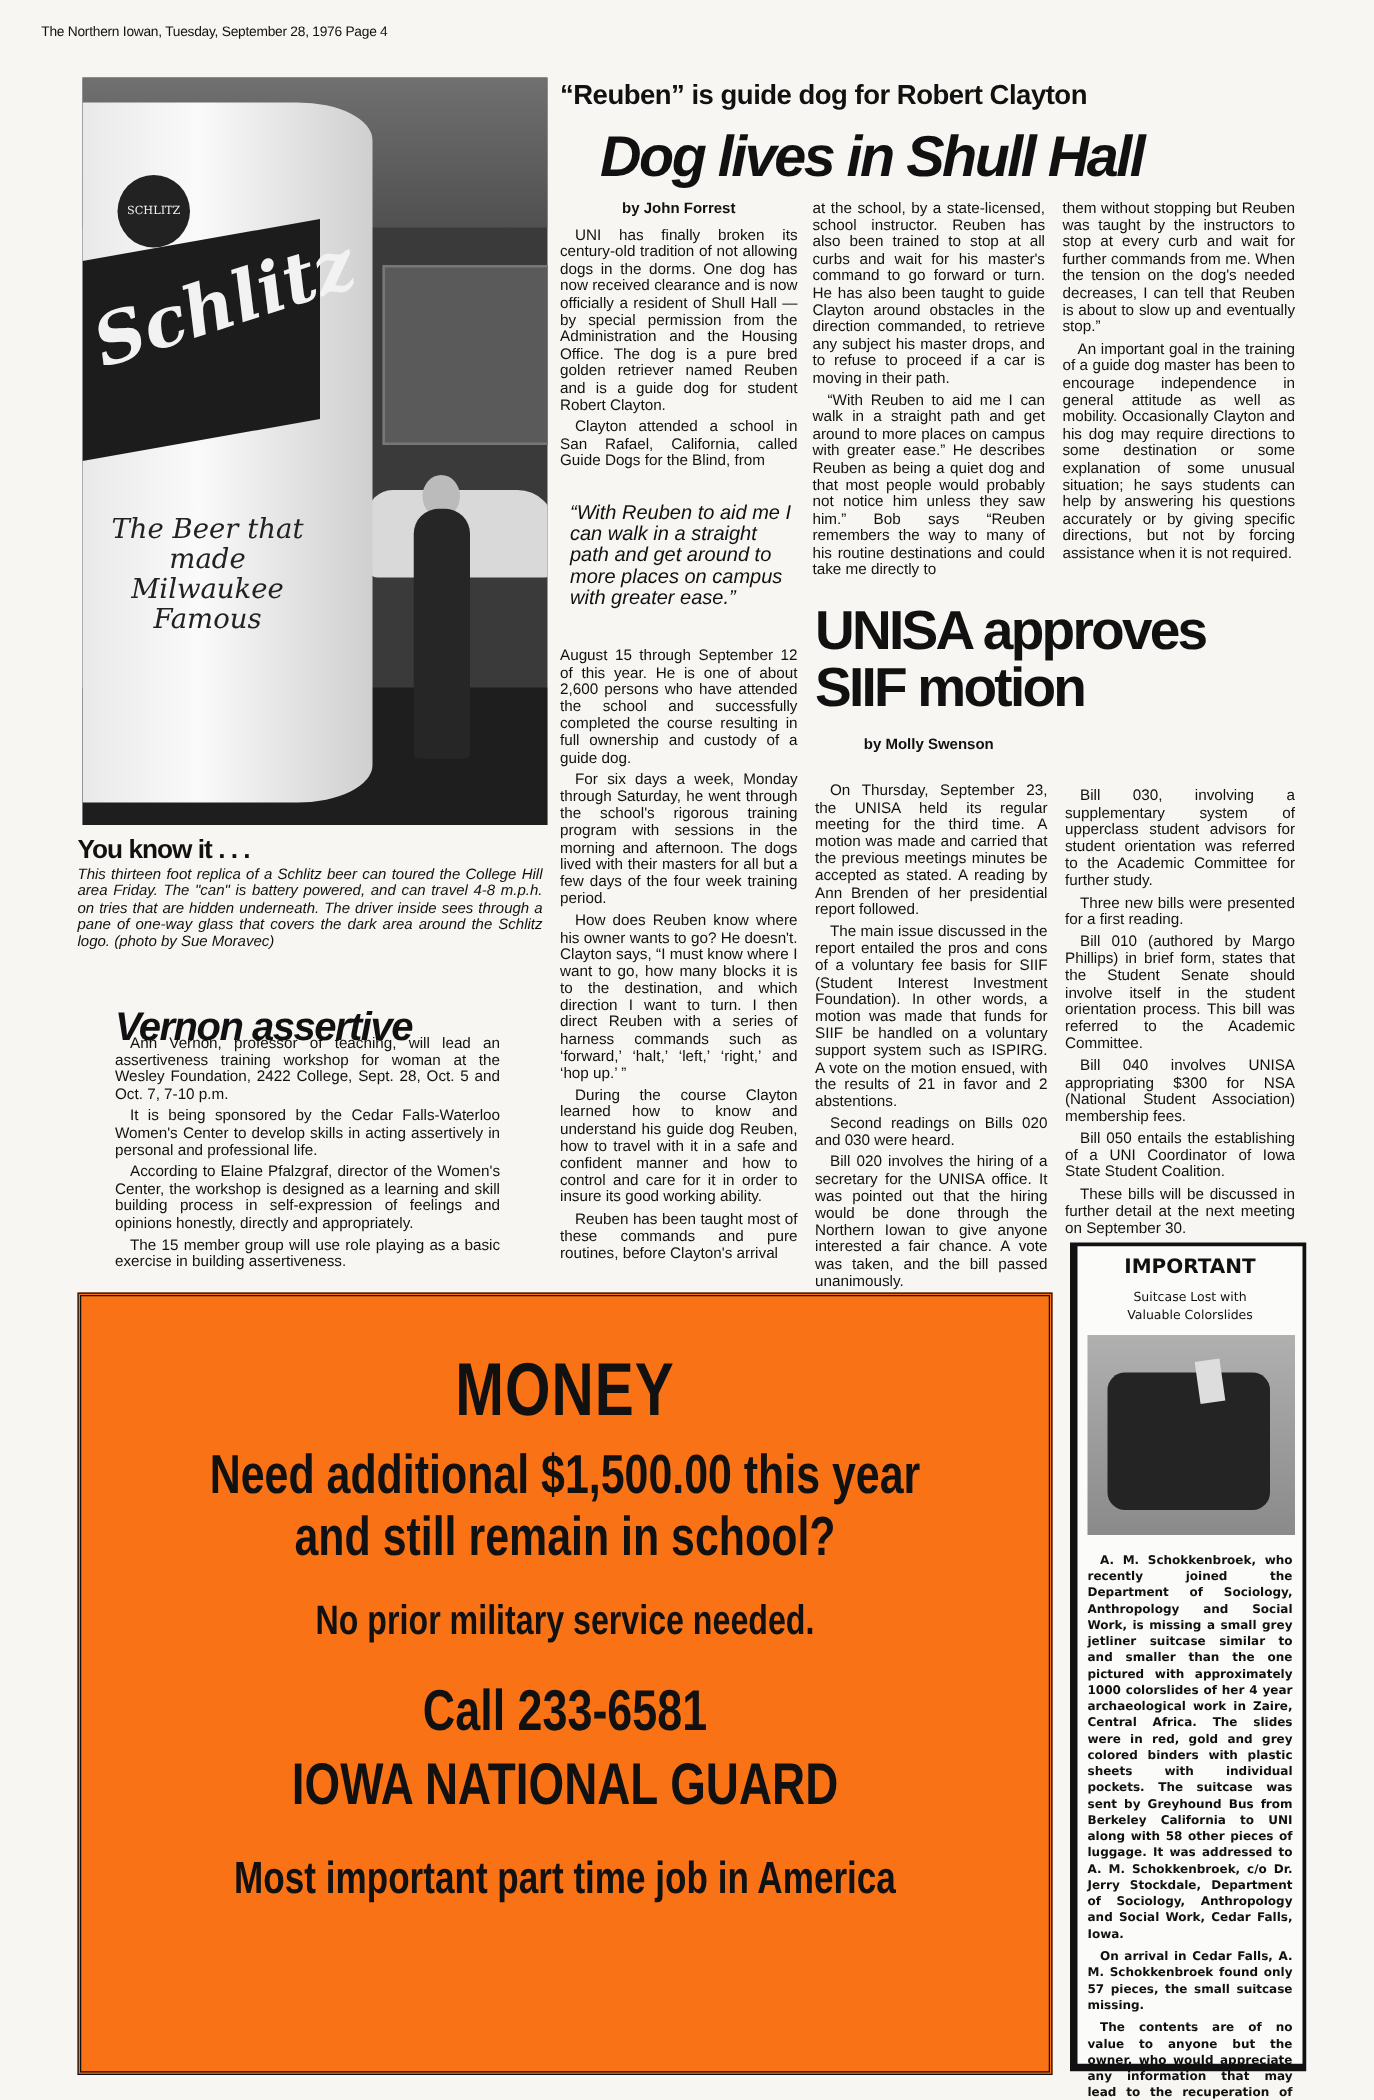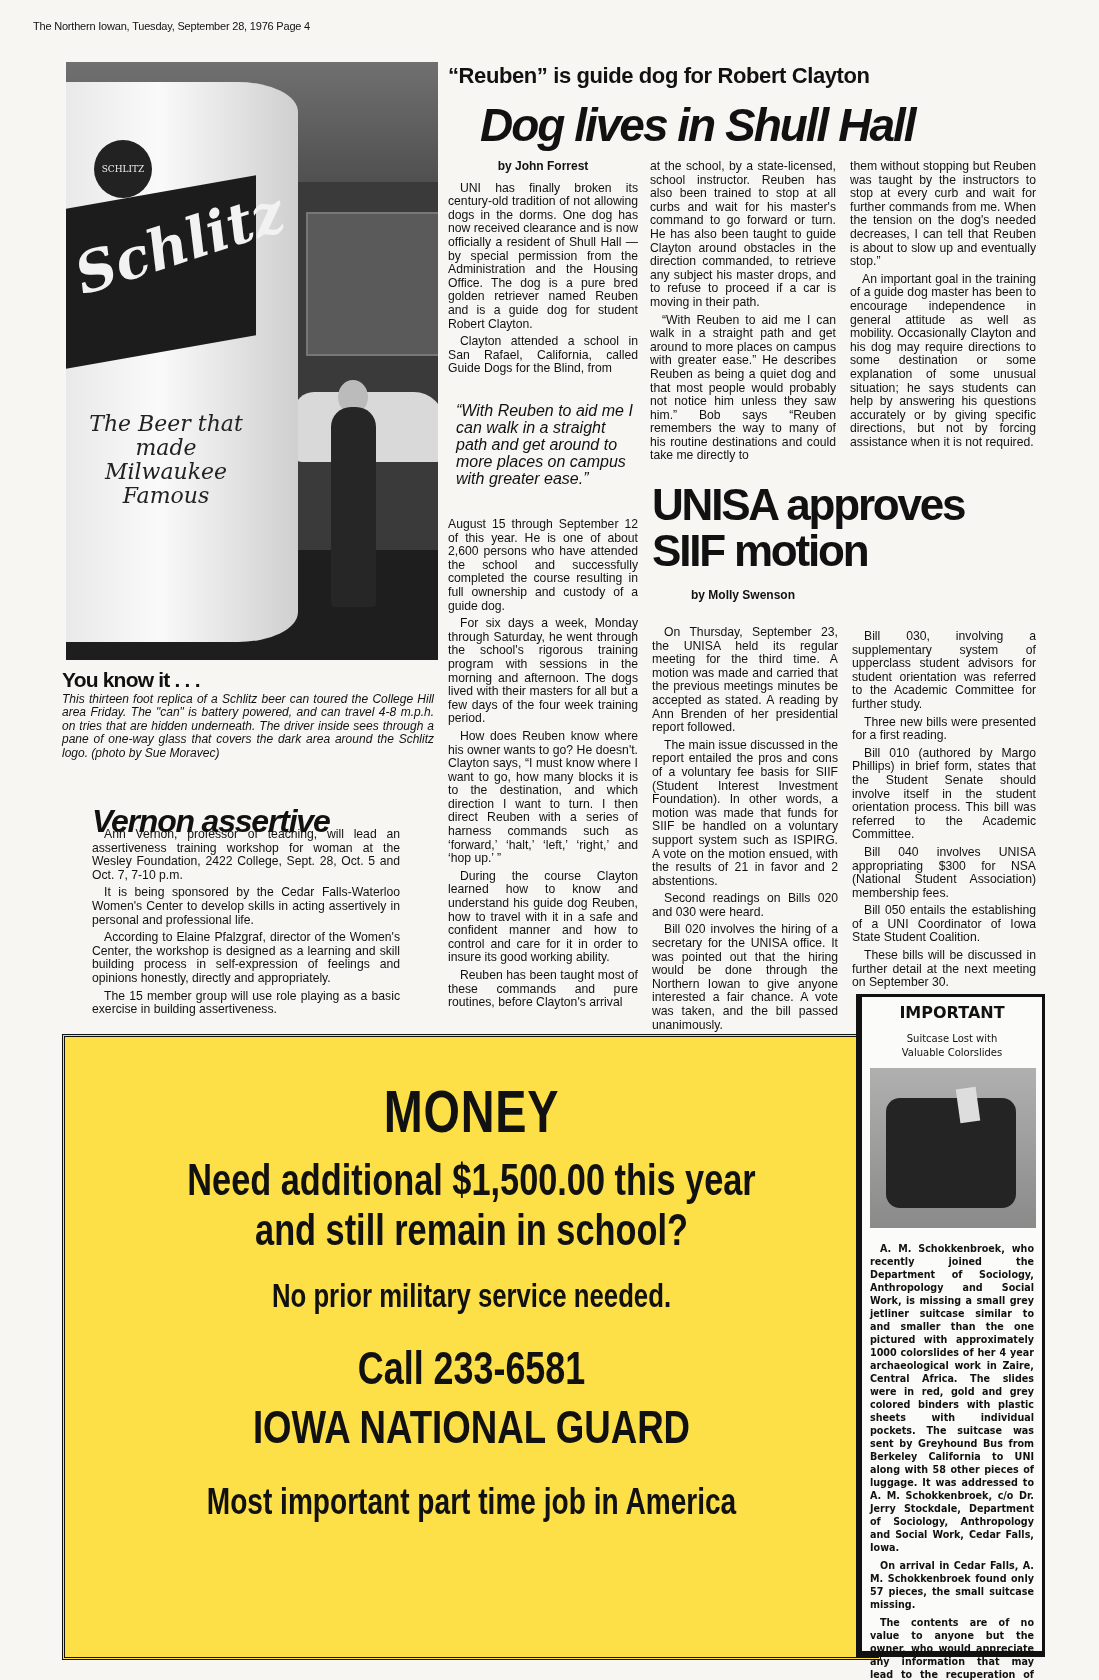--- a/index.html
+++ b/index.html
@@ -36,21 +36,21 @@
   .dog-c1 { left:448px; top:160px; width:190px; }
   .pullquote { left:456px; top:402px; width:180px; font-size:16px; line-height:17px; font-style:italic; }
   .dog-c1b { left:448px; top:518px; width:190px; }
   .dog-c2 { left:650px; top:160px; width:186px; }
   .dog-c3 { left:850px; top:160px; width:186px; }
   .h-unisa { left:652px; top:482px; font-size:44px; font-weight:bold; letter-spacing:-2.2px; line-height:46px; }
   .unisa-by { left:650px; top:588px; width:186px; }
   .unisa-c1 { left:652px; top:626px; width:186px; }
   .unisa-c2 { left:852px; top:601px; width:184px;margin-top:29px; }
   
-  .ad { left:62px; top:1034px; width:774px; height:620px; border:3px double #111; background:#fde047;padding-left:39px; }
+  .ad { left:62px; top:1034px; width:774px; height:620px; border:3px double #111; background:#f97316; }
   .ad .ln { position:absolute; left:0; width:100%; text-align:center; font-family:"Liberation Sans", sans-serif; font-weight:bold; transform:scaleX(0.78); transform-origin:center; }
   .ad .money { top:40px; font-size:60px; letter-spacing:1px; }
   .ad .need { top:118px; font-size:44px; line-height:50px; }
   .ad .prior { top:240px; font-size:33px; }
   .ad .call { top:304px; font-size:46px; }
   .ad .guard { top:362px; font-size:47px; }
   .ad .most { top:444px; font-size:36px; }
   
   .lost { left:856px; top:994px; width:180px; height:654px; border:3px solid #111; border-left-width:6px; border-bottom-width:6px; background:#fbfbf9; font-family:"DejaVu Sans", sans-serif; }
   .lost .imp { text-align:center; font-weight:bold; font-size:16px; margin-top:6px; }

